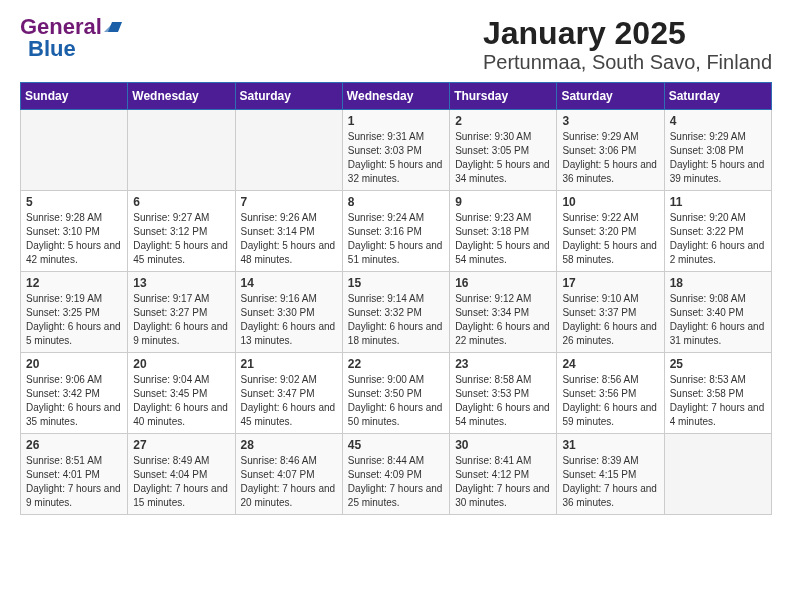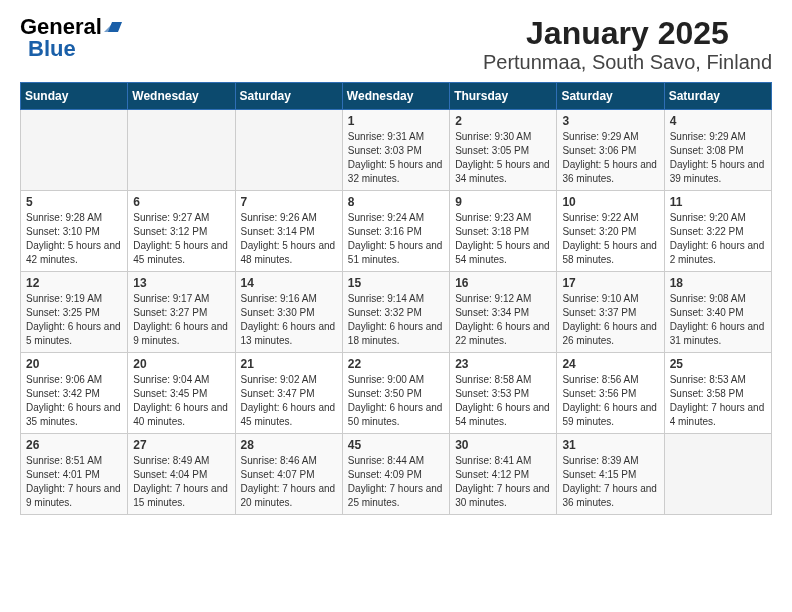--- a/index.html
+++ b/index.html
@@ -19,43 +19,43 @@
     .logo {
       display: flex;
       flex-direction: column;
       align-items: flex-start;
     }
     .logo-text {
       font-size: 22px;
       font-weight: bold;
       line-height: 1;
     }
-    .logo-general { color: #000000; }
+    .logo-general { color: #701a75; }
     .logo-blue { color: #1a5fa8; }
     .title-area {
-      text-align: center;
+      text-align: left;
     }
     .title-area h1 {
       font-size: 32px;
       font-weight: bold;
       color: #222;
       line-height: 1.1;
     }
     .title-area h2 {
       font-size: 20px;
       font-weight: normal;
       color: #444;
     }
     .calendar-table {
       width: 100%;
       border-collapse: collapse;
       font-size: 11px;
     }
     .calendar-table thead tr {
-      background: #0c4a6e;
+      background: #4c1d95;
       color: #fff;
     }
     .calendar-table thead th {
       padding: 6px 4px;
       text-align: left;
       font-size: 12px;
       font-weight: bold;
       border: 1px solid #2e6eb5;
     }
     .calendar-table tbody td {

